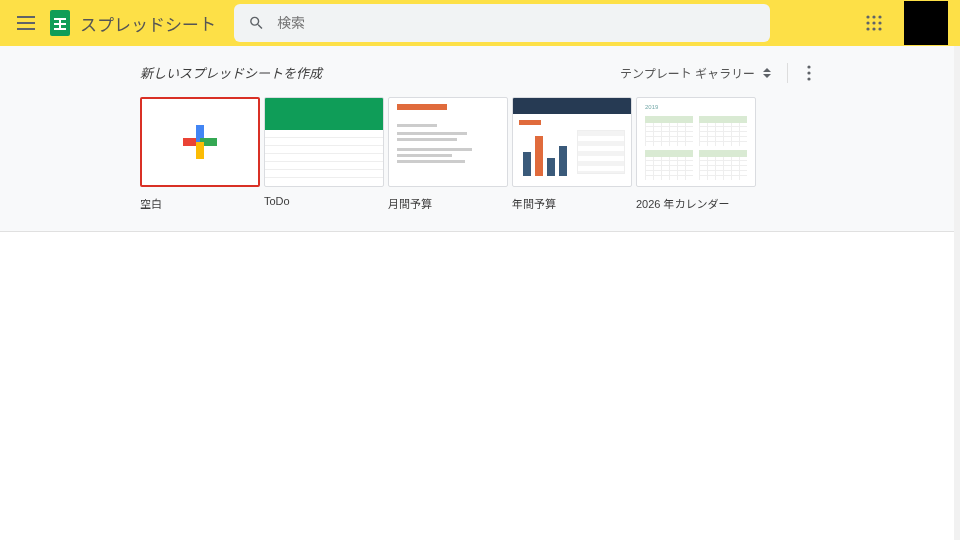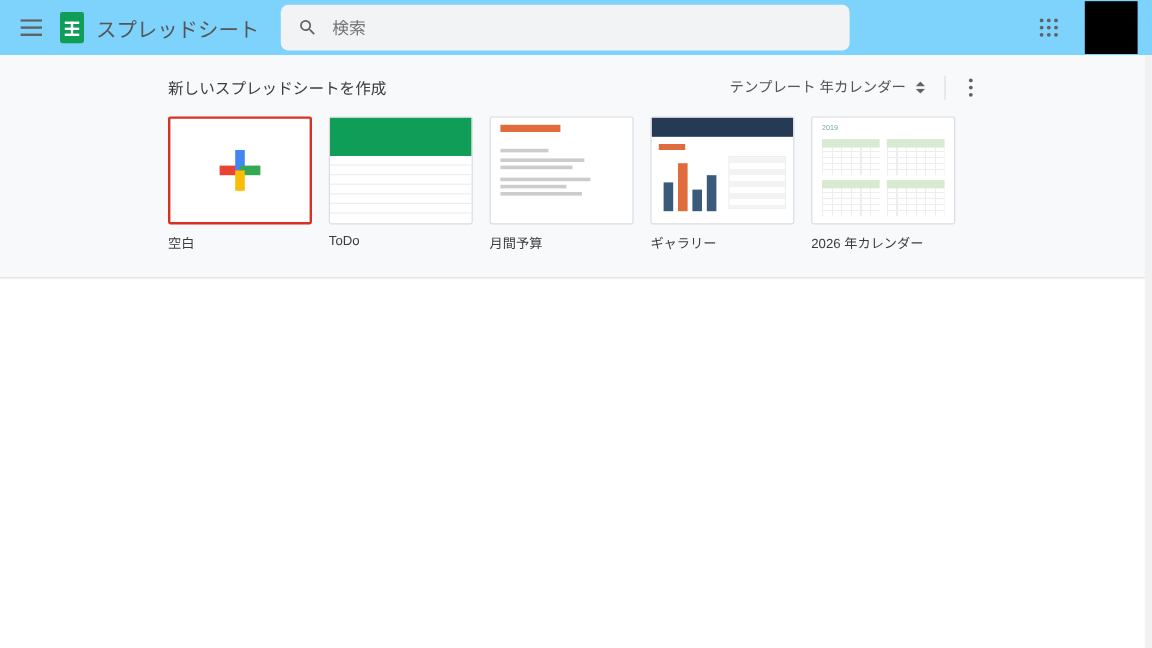--- a/index.html
+++ b/index.html
@@ -1,43 +1,43 @@
 <!DOCTYPE html>
 <html><head>
   <meta charset="utf-8">
   <style>
     * { margin:0; padding:0; box-sizing:border-box; font-family:Arial, "Hiragino Sans", "Noto Sans JP", sans-serif; }
     body { width:960px; height:540px; background:#fff; overflow:hidden; position:relative; }
-    .header { height:46px; display:flex; align-items:center; padding:0 12px; background:#7dd3fc; }
+    .header { height:46px; display:flex; align-items:center; padding:0 12px; background:#fde047; }
     .menu-btn { width:28px; height:28px; display:flex; align-items:center; justify-content:center; cursor:pointer; margin-right:10px; }
     .logo-wrap { display:flex; align-items:center; margin-right:18px; }
     .sheets-logo { width:20px; height:26px; background:#0f9d58; border-radius:2px; position:relative; margin-right:10px; }
     .sheets-logo::after { content:""; position:absolute; left:4px; top:8px; width:12px; height:12px;
       background:
         linear-gradient(#fff,#fff) left 0 top 0/12px 2px no-repeat,
         linear-gradient(#fff,#fff) left 0 top 5px/12px 2px no-repeat,
         linear-gradient(#fff,#fff) left 0 top 10px/12px 2px no-repeat,
         linear-gradient(#fff,#fff) left 5px top 0/2px 12px no-repeat;
     }
     .app-name { font-size:17px; color:#555; }
-    .search-box { flex:0 0 auto; width:474px; height:38px; background:#f1f3f4; border-radius:6px; display:flex; align-items:center; padding:0 14px; margin-left:0; }
+    .search-box { flex:0 0 auto; width:536px; height:38px; background:#f1f3f4; border-radius:6px; display:flex; align-items:center; padding:0 14px; margin-left:0; }
     .search-box input { border:none; background:transparent; outline:none; font-size:14px; color:#444; width:100%; margin-left:12px; }
     .header-spacer { flex:1; }
     .apps-btn { width:28px; height:28px; display:flex; align-items:center; justify-content:center; cursor:pointer; margin-right:16px; }
     .avatar { width:44px; height:44px; background:#000; }
     .tpl-strip { background:#f8f9fa; border-bottom:1px solid #e0e0e0; padding:14px 0 20px; }
     .tpl-inner { width:680px; margin:0 0 0 140px; }
     .tpl-head { display:flex; align-items:center; justify-content:space-between; margin-bottom:12px; }
-    .tpl-title { font-size:13px; color:#3c3c3c; }
+    .tpl-title { font-size:13px; color:#3c3c3c;font-style:italic; }
     .tpl-head-right { display:flex; align-items:center; gap:0; }
     .gallery-btn { display:flex; align-items:center; font-size:12px; color:#555; cursor:pointer; padding:4px 6px; }
     .gallery-btn .expand { margin-left:8px; display:inline-flex; flex-direction:column; gap:2px; }
     .divider { width:1px; height:20px; background:#ddd; margin:0 10px; }
     .more-btn { width:22px; height:22px; display:flex; align-items:center; justify-content:center; cursor:pointer; }
-    .tpl-row { display:flex; gap:14px; }
+    .tpl-row { display:flex; gap:4px; }
     .tpl-card { width:120px; cursor:pointer; }
     .thumb { width:120px; height:90px; background:#fff; border:1px solid #dadce0; border-radius:2px; position:relative; overflow:hidden; }
     .thumb.selected { border:2px solid #d93025; }
     .tpl-label { font-size:11px; color:#3c3c3c; margin-top:8px; }
     
     .plus { position:absolute; left:50%; top:50%; transform:translate(-50%,-50%); width:34px; height:34px; }
     .plus .arm { position:absolute; }
     .plus .b { left:13px; top:0; width:8px; height:17px; background:#4285f4; }
     .plus .r { left:0; top:13px; width:17px; height:8px; background:#ea4335; }
     .plus .y { left:13px; top:17px; width:8px; height:17px; background:#fbbc05; }
@@ -101,21 +101,21 @@
   </div>
   <div class="avatar"></div>
 </div>
 
 <div class="tpl-strip">
   <div class="tpl-inner">
     <div class="tpl-head">
       <div class="tpl-title">新しいスプレッドシートを作成</div>
       <div class="tpl-head-right">
         <div class="gallery-btn">
-          <span>テンプレート 年カレンダー</span>
+          <span>テンプレート ギャラリー</span>
           <span class="expand">
             <svg width="8" height="4" viewBox="0 0 8 4">
                 <polygon points="4,0 8,4 0,4" fill="#5f6368"></polygon>
               </svg>
             <svg width="8" height="4" viewBox="0 0 8 4">
                 <polygon points="0,0 8,0 4,4" fill="#5f6368"></polygon>
               </svg>
           </span>
         </div>
         <div class="divider"></div>
@@ -172,21 +172,21 @@
       <div class="tpl-card">
         <div class="thumb">
           <div class="mon-head"></div>
           <div class="mon-sub"></div>
           <div class="mon-bar" style="left:10px;height:24px"></div>
           <div class="mon-bar o" style="left:22px;height:40px"></div>
           <div class="mon-bar" style="left:34px;height:18px"></div>
           <div class="mon-bar" style="left:46px;height:30px"></div>
           <div class="mon-tbl"></div>
         </div>
-        <div class="tpl-label">ギャラリー</div>
+        <div class="tpl-label">年間予算</div>
       </div>
 
       <div class="tpl-card">
         <div class="thumb">
           <div class="cal-title">2019</div>
           <div class="cal-block" style="left:8px;top:18px"></div>
           <div class="cal-block" style="left:62px;top:18px"></div>
           <div class="cal-block" style="left:8px;top:52px"></div>
           <div class="cal-block" style="left:62px;top:52px"></div>
         </div>

